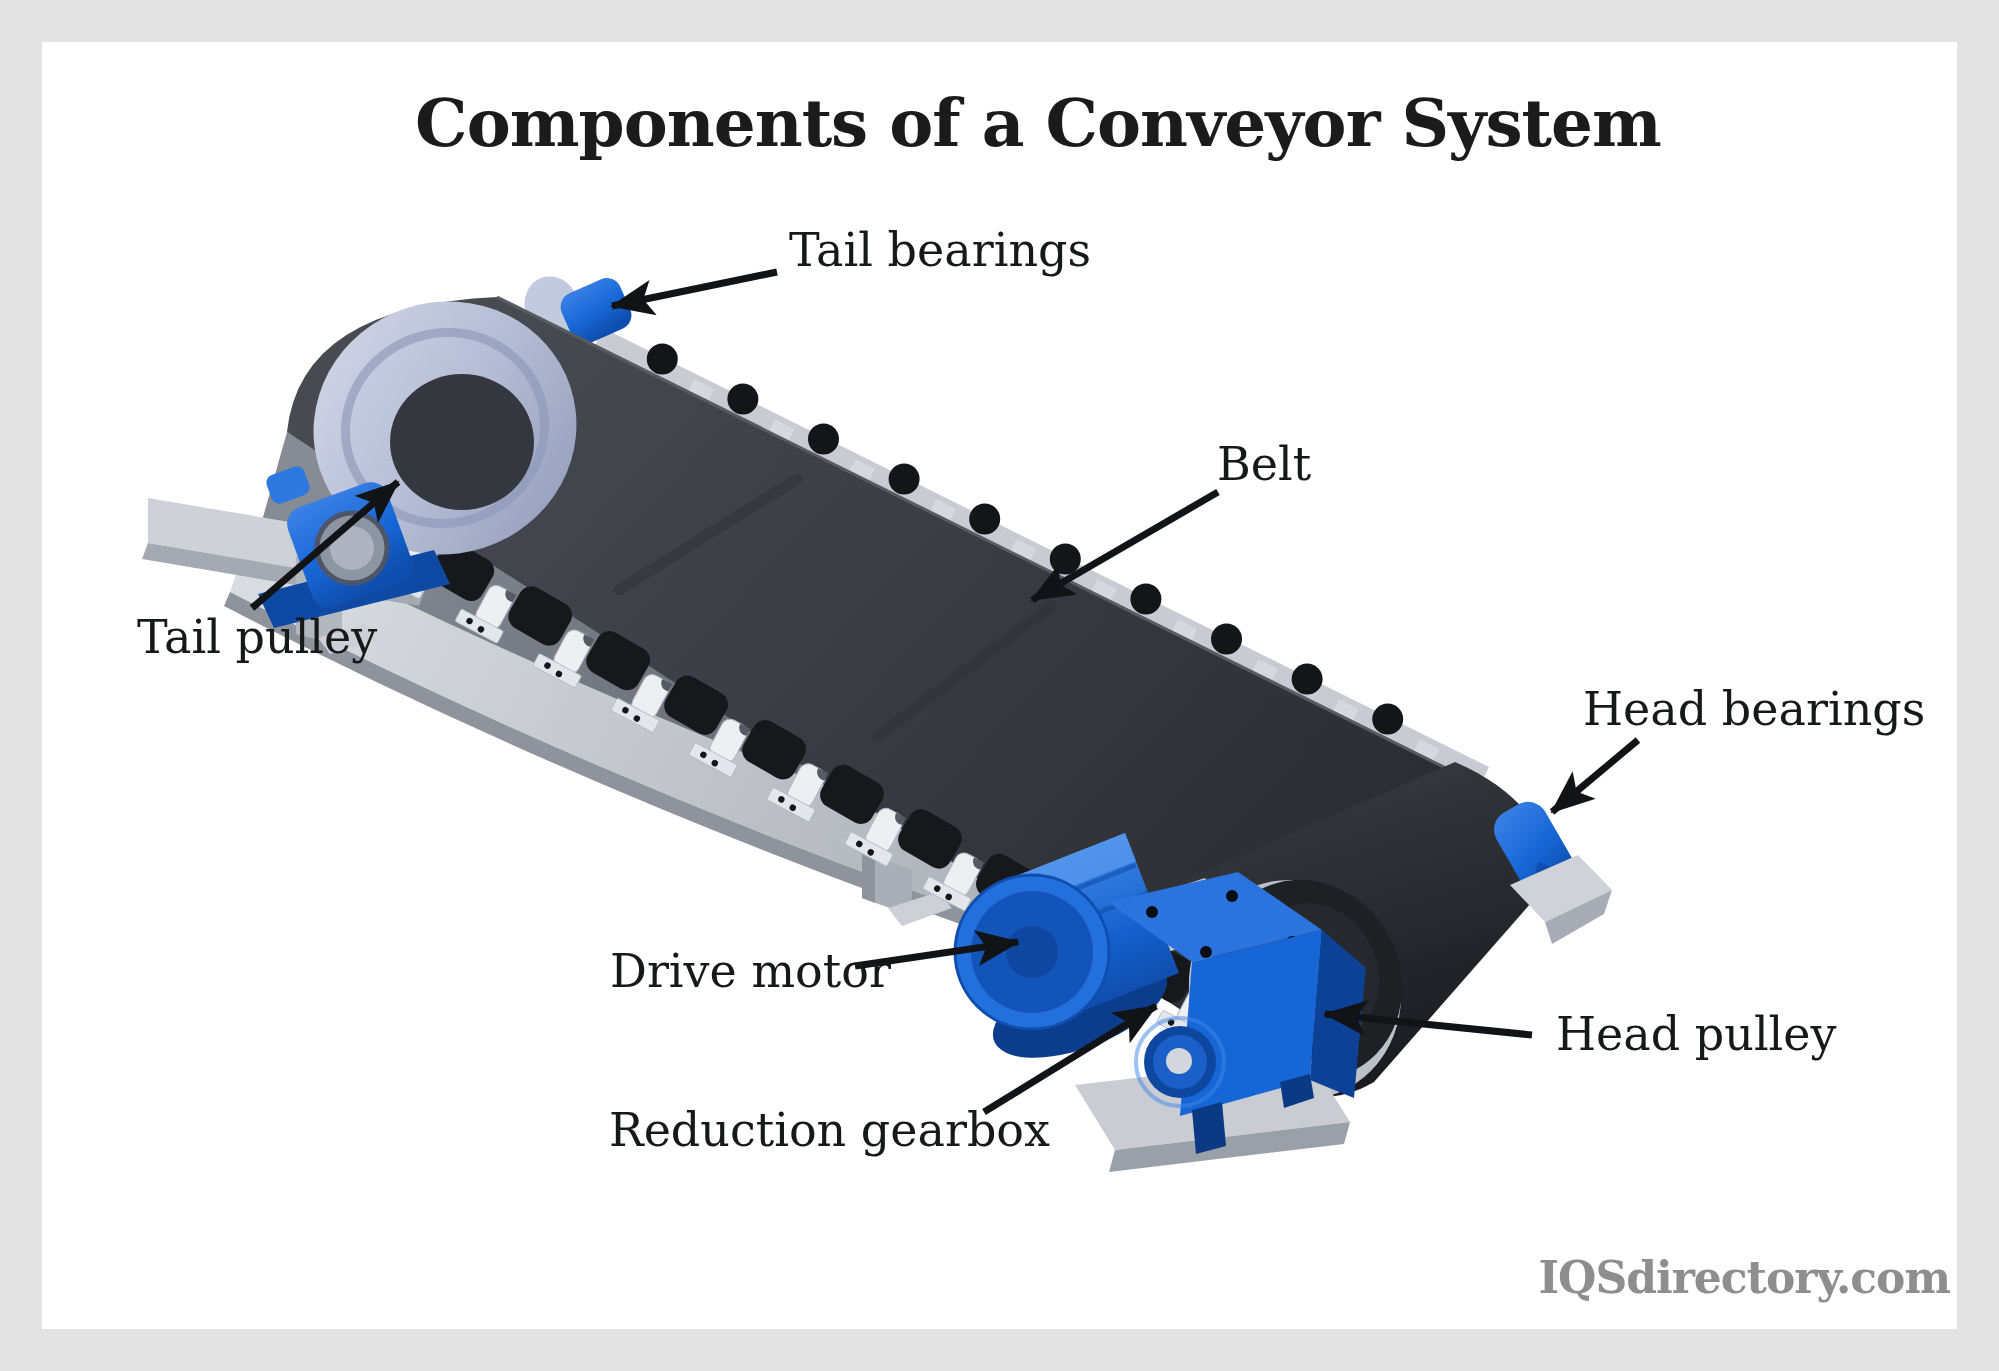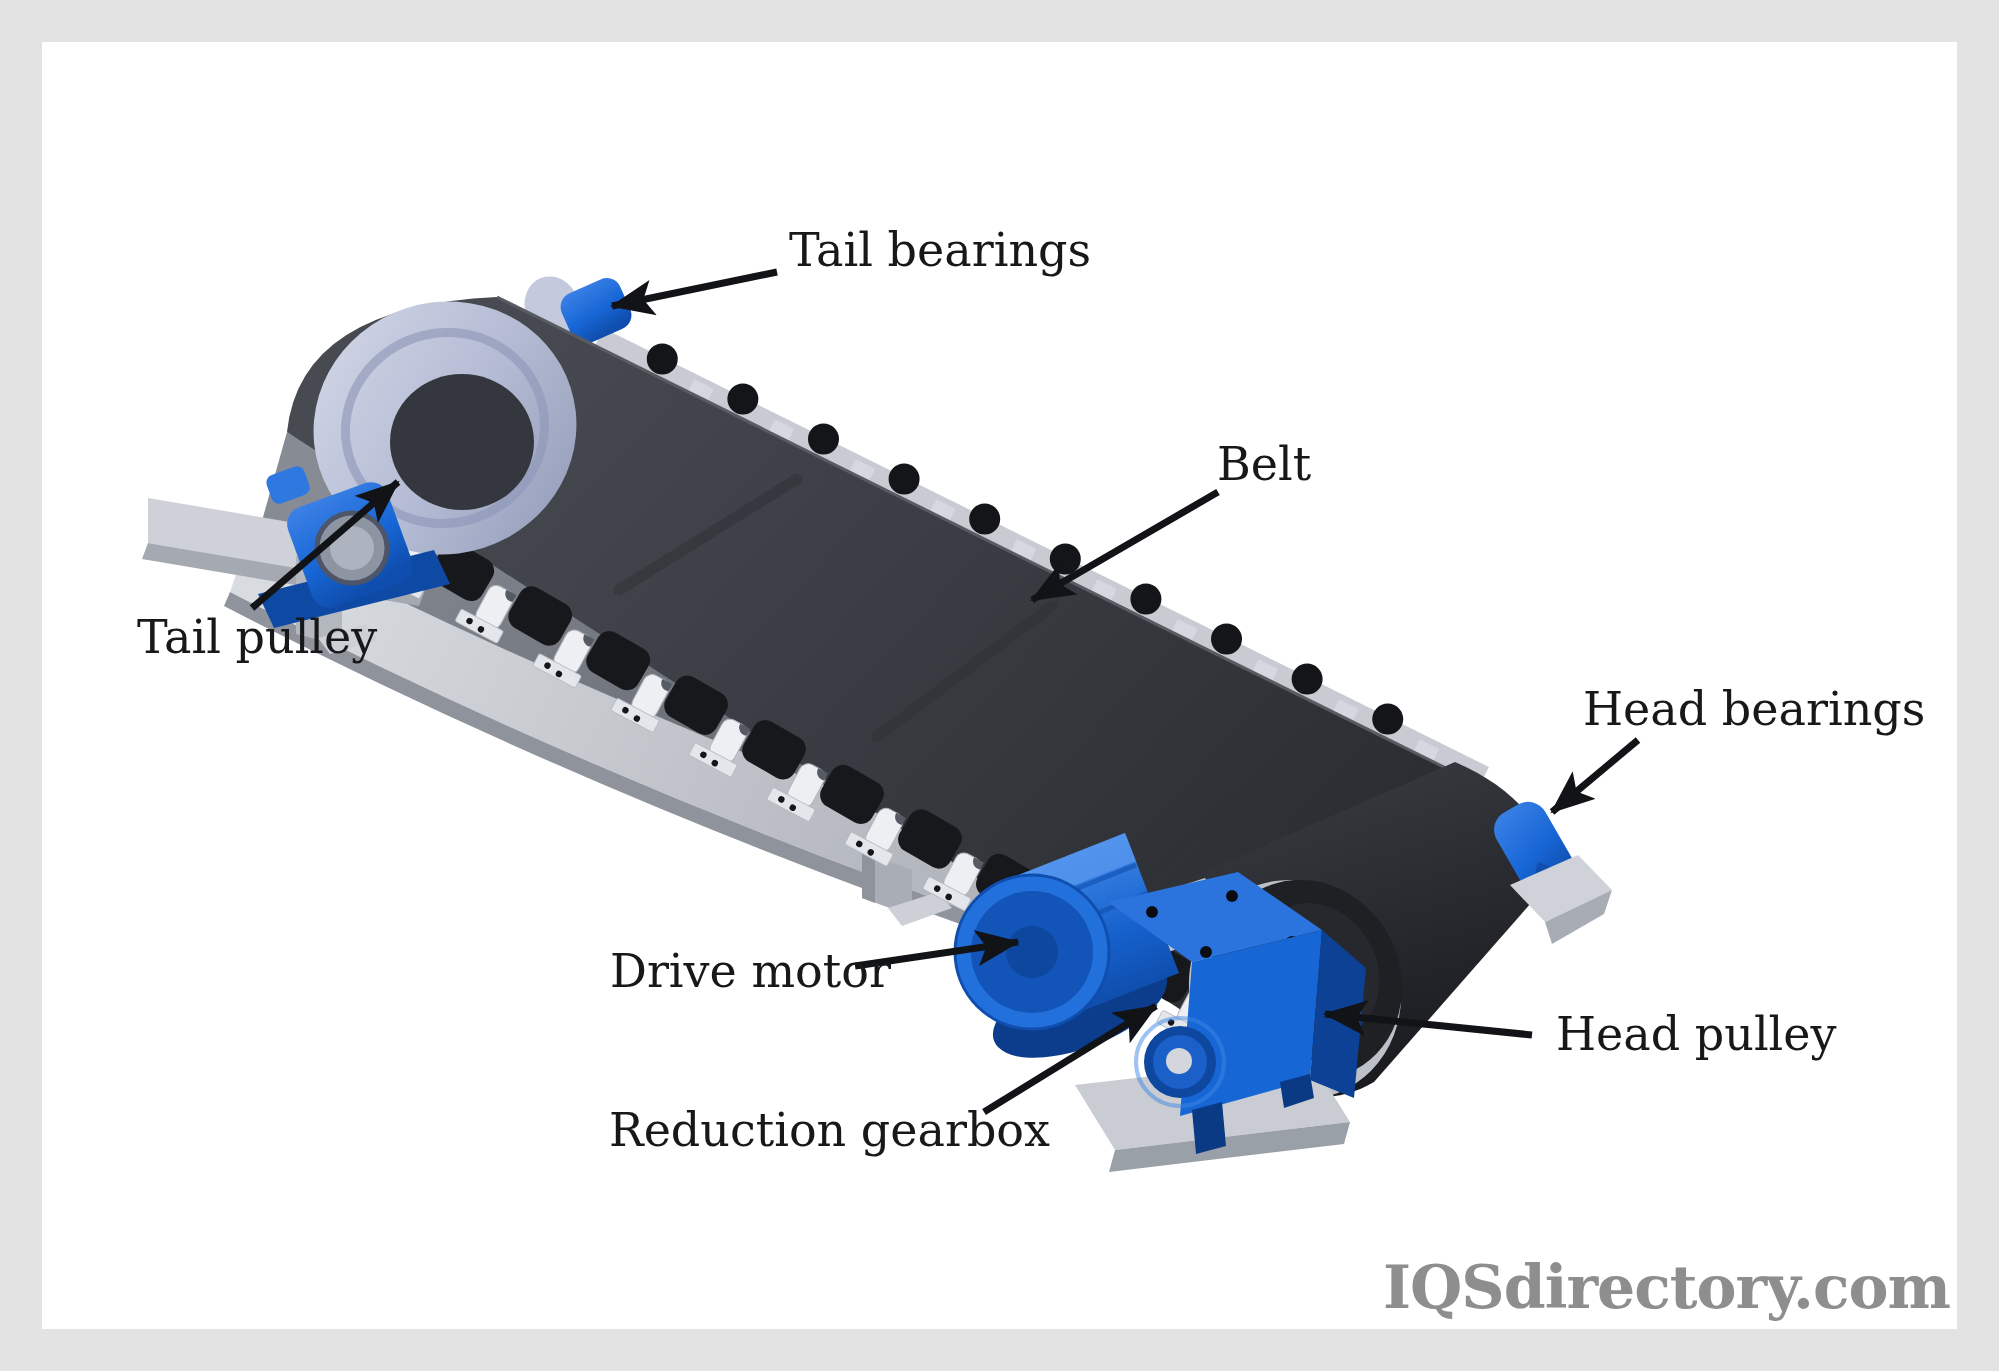--- a/index.html
+++ b/index.html
@@ -2,21 +2,21 @@
 <html><head>
 <meta charset="utf-8">
 <style>
   html,body{margin:0;padding:0;background:#9a9a9a;}
   .page{position:relative;width:1999px;height:1371px;background:#e3e3e3;overflow:hidden;
         font-family:"DejaVu Serif","Liberation Serif",serif;}
   .content{position:absolute;left:42px;top:42px;width:1915px;height:1287px;background:#ffffff;}
   svg.diagram{position:absolute;left:0;top:0;width:1999px;height:1371px;}
   .title{position:absolute;left:1038px;top:84px;transform:translateX(-50%);
          font-weight:700;font-size:66px;letter-spacing:-1px;color:#1b1b1b;white-space:nowrap;}
-  .watermark{position:absolute;right:49px;top:1252px;font-weight:700;font-size:60px;
+  .watermark{position:absolute;right:49px;top:1252px;font-weight:700;font-size:44px;
              color:#8e8e8e;white-space:nowrap;letter-spacing:-1px;text-align:center;}
   text.lbl{font-family:"DejaVu Serif","Liberation Serif",serif;font-size:46px;fill:#17181a;}
   line.leader{stroke:#121316;stroke-width:7;}
 </style>
 </head>
 <body>
 
 <div class="page">
   <div class="content"></div>
 
@@ -283,14 +283,15 @@
         <text x="1583" y="725" class="lbl" text-anchor="start">Head bearings</text>
         <line x1="855" y1="966" x2="1018" y2="942" class="leader" marker-end="url(#ah)"></line>
         <text x="610" y="987" class="lbl" text-anchor="start">Drive motor</text>
         <line x1="984" y1="1112" x2="1156" y2="1006" class="leader" marker-end="url(#ah)"></line>
         <text x="609" y="1146" class="lbl" text-anchor="start">Reduction gearbox</text>
         <line x1="1532" y1="1035" x2="1325" y2="1014" class="leader" marker-end="url(#ah)"></line>
         <text x="1556" y="1050" class="lbl" text-anchor="start">Head pulley</text>
       </g>
   </svg>
 
+  <div class="title">Components of a Conveyor System</div>
   <div class="watermark">IQSdirectory.com</div>
 </div>
 
 </body></html>

